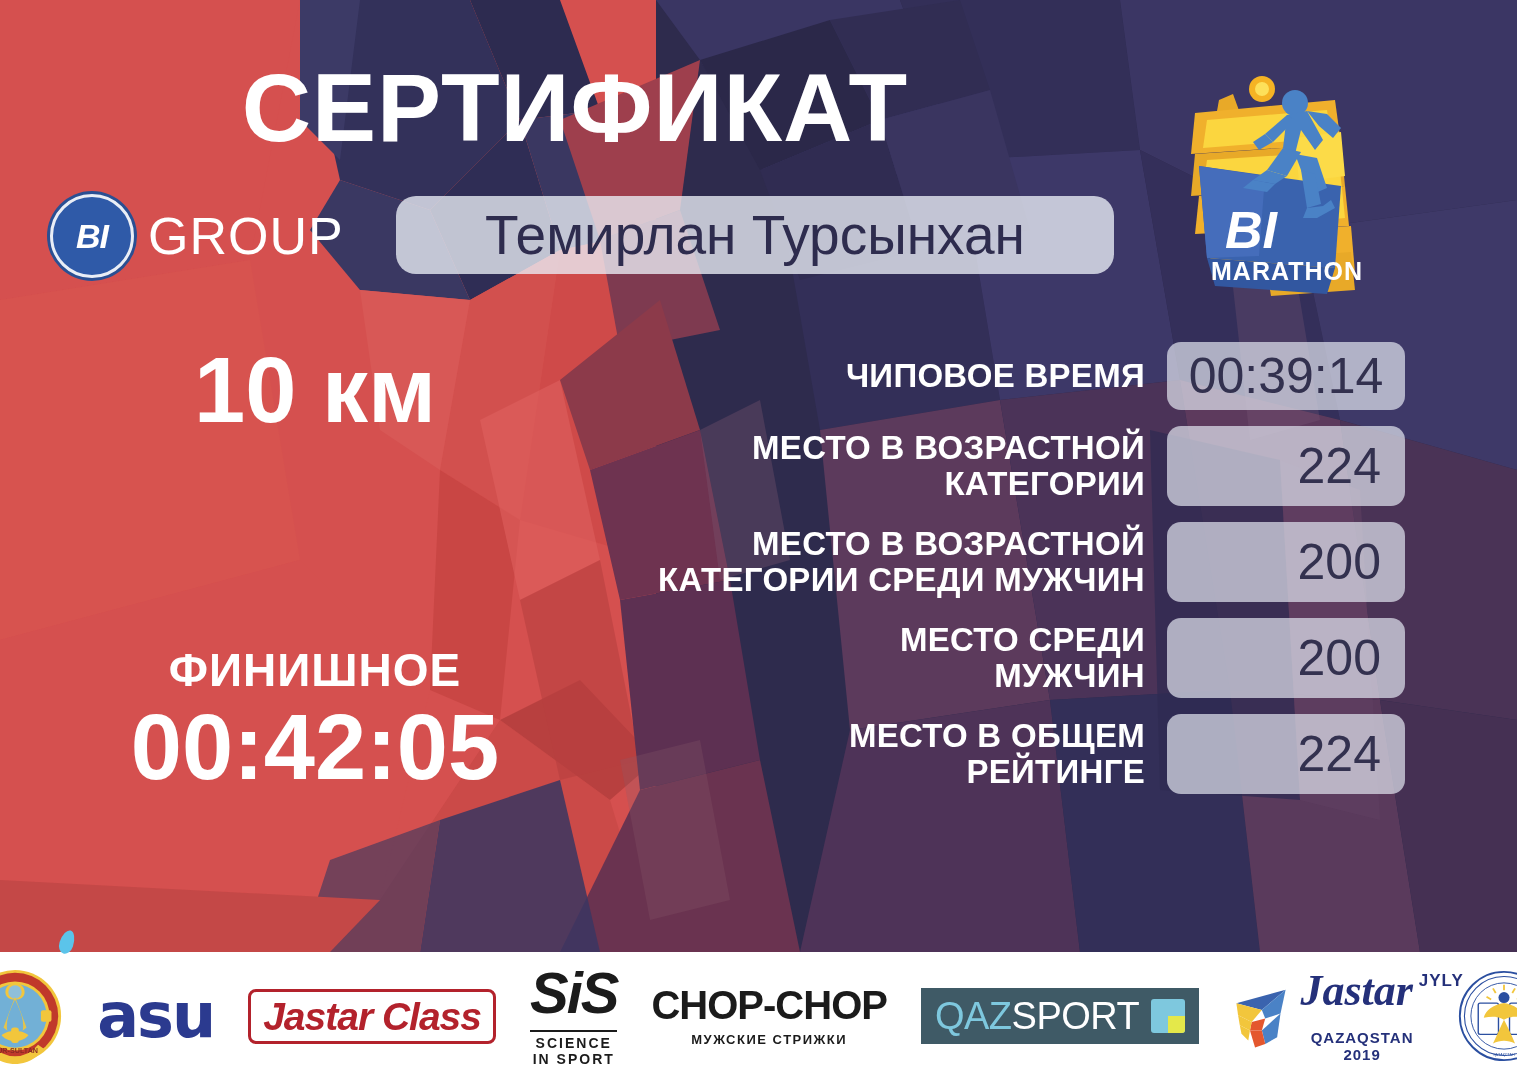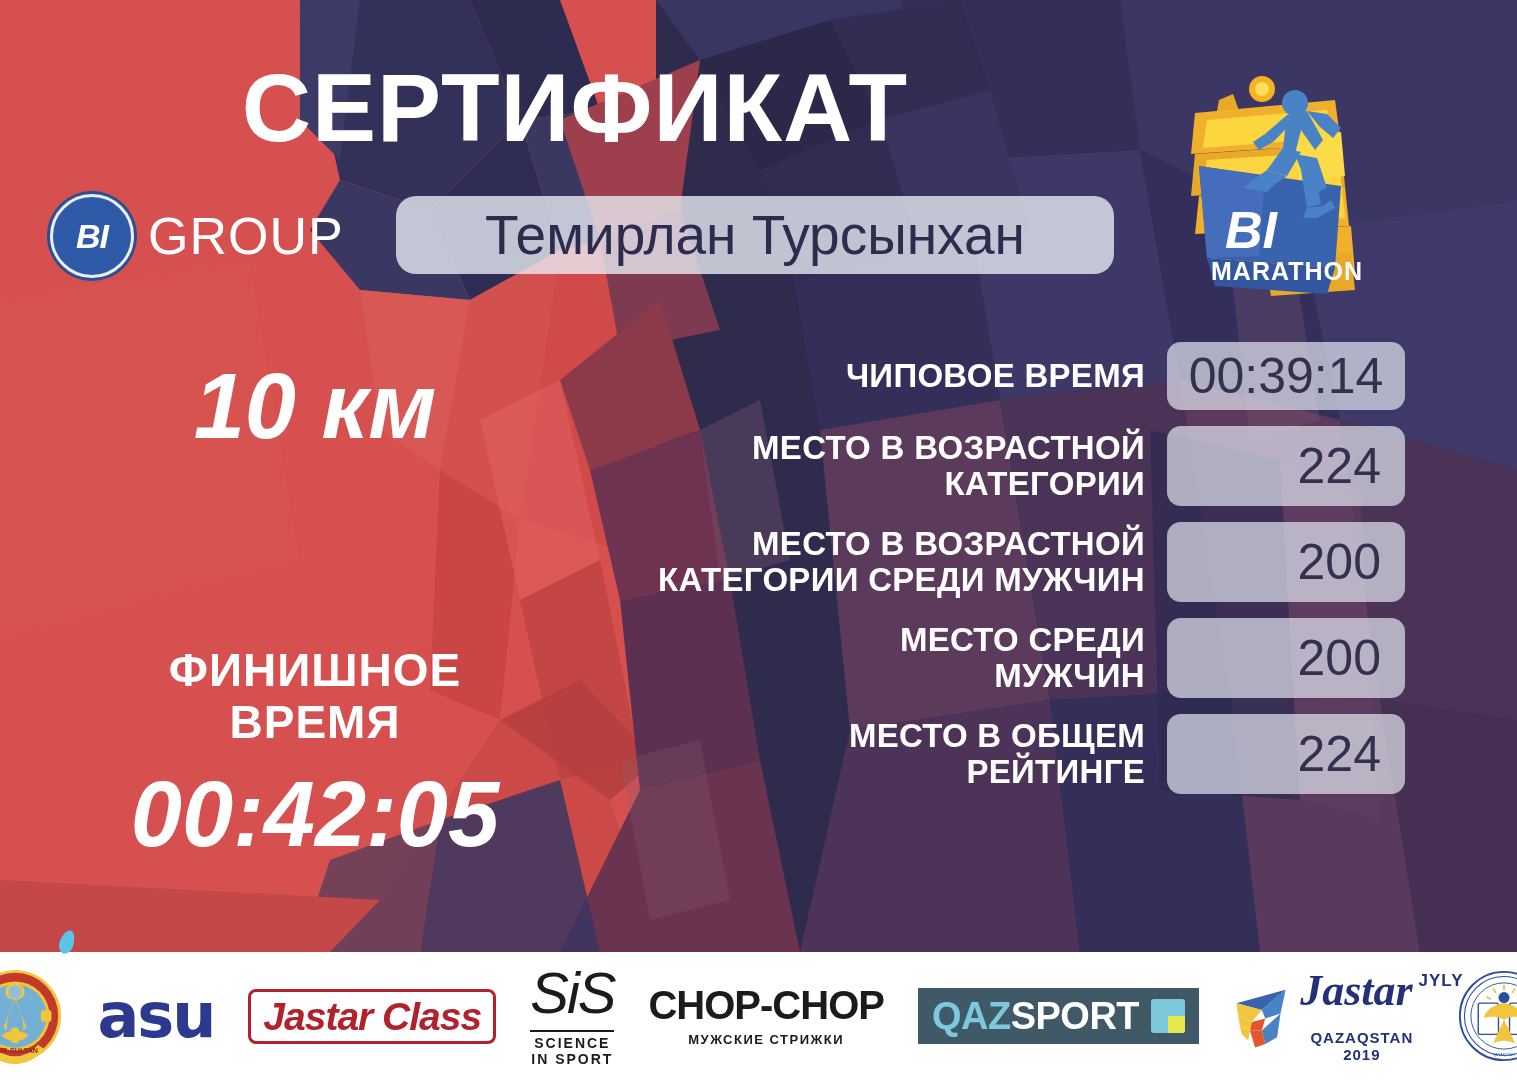--- a/index.html
+++ b/index.html
@@ -67,21 +67,21 @@
 
   
   .left-col{
     position:absolute;left:40px;top:340px;width:550px;
     text-align:center;color:#ffffff;
   }
   .lbl-big{
     font-size:46px;font-weight:bold;letter-spacing:1px;line-height:1.12;
   }
   .val-huge{
-    font-size:92px;font-weight:bold;line-height:1.05;margin-top:18px;font-style:italic;
+    font-size:92px;font-weight:bold;line-height:1.05;margin-top:2px;
   }
   .finish-block{
     position:absolute;left:40px;top:645px;width:550px;
     text-align:center;color:#ffffff;
   }
 
   
   .stats{
     position:absolute;left:600px;top:342px;width:805px;
   }
@@ -135,41 +135,41 @@
   .wc-box{
     border:3px solid #b3222c;border-radius:8px;padding:5px 12px;
     background:#ffffff;
   }
   .wc-txt{
     color:#b3222c;font-size:39px;font-weight:bold;font-style:italic;
     letter-spacing:-1px;line-height:1;white-space:nowrap;
   }
   .sis{text-align:center;}
   .sis-main{
-    color:#1b1b1b;font-size:58px;font-weight:normal;font-style:italic;
+    color:#1b1b1b;font-size:58px;font-weight:bold;font-style:italic;
     letter-spacing:-2px;line-height:0.95;position:relative;
   }
   .sis-sub{
     color:#1b1b1b;font-size:14px;font-weight:bold;letter-spacing:2px;
     border-top:2px solid #1b1b1b;margin-top:10px;padding-top:3px;
   }
   .chop{text-align:center;}
   .chop-main{
     color:#1b1b1b;font-size:40px;font-weight:bold;letter-spacing:-1px;
     line-height:1;white-space:nowrap;
   }
   .chop-sub{
     color:#1b1b1b;font-size:13px;font-weight:bold;letter-spacing:1.5px;
     margin-top:7px;
   }
   .qaz{
     background:#3f5a66;padding:9px 14px;
     display:flex;align-items:center;gap:12px;
   }
-  .qaz-txt{font-size:38px;font-weight:bold;letter-spacing:-0.5px;line-height:1;}
+  .qaz-txt{font-size:38px;font-weight:normal;letter-spacing:-0.5px;line-height:1;}
   .qaz-a{color:#7ec8de;}
   .qaz-b{color:#ffffff;}
   .qaz-sq{
     width:34px;height:34px;background:#7ec8de;border-radius:3px;position:relative;
   }
   .qaz-sq:after{
     content:"";position:absolute;right:0;bottom:0;width:17px;height:17px;
     background:#e4e84a;border-radius:0 0 3px 0;
   }
   .jastar{display:flex;gap:6px;}
@@ -317,21 +317,20 @@
       <text x="56" y="222" font-family="Liberation Sans, sans-serif" font-size="25" font-weight="bold" fill="#ffffff" letter-spacing="1">MARATHON</text>
     </svg>
   </div>
 
   <div class="left-col">
     <div class="val-huge">10 км</div>
   </div>
 
   <div class="finish-block">
     <div class="lbl-big">ФИНИШНОЕ</div>
-    <div class="lbl-big">ВРЕМЯ</div>
     <div class="val-huge">00:42:05</div>
   </div>
 
   <div class="stats">
 
     <div class="stat-row">
       <div class="stat-label">ЧИПОВОЕ ВРЕМЯ</div>
       <div class="stat-pill center">
         <span>00:39:14</span>
       </div>

